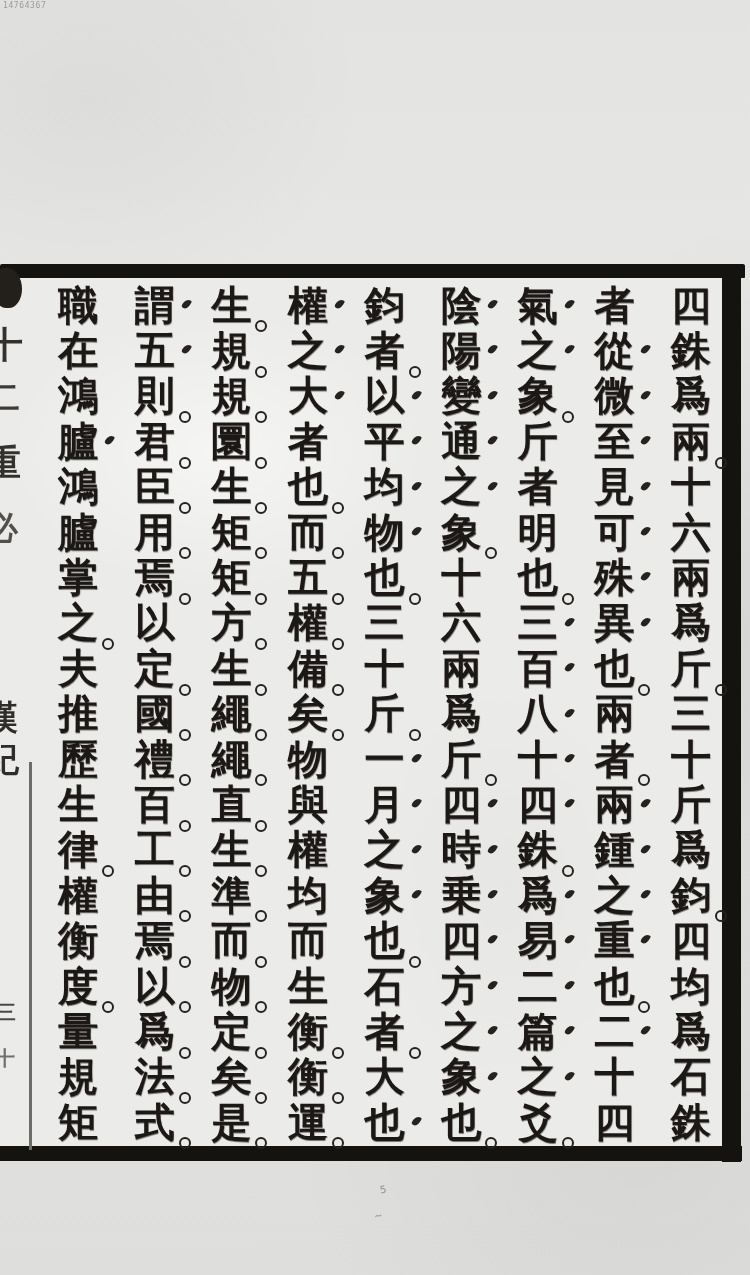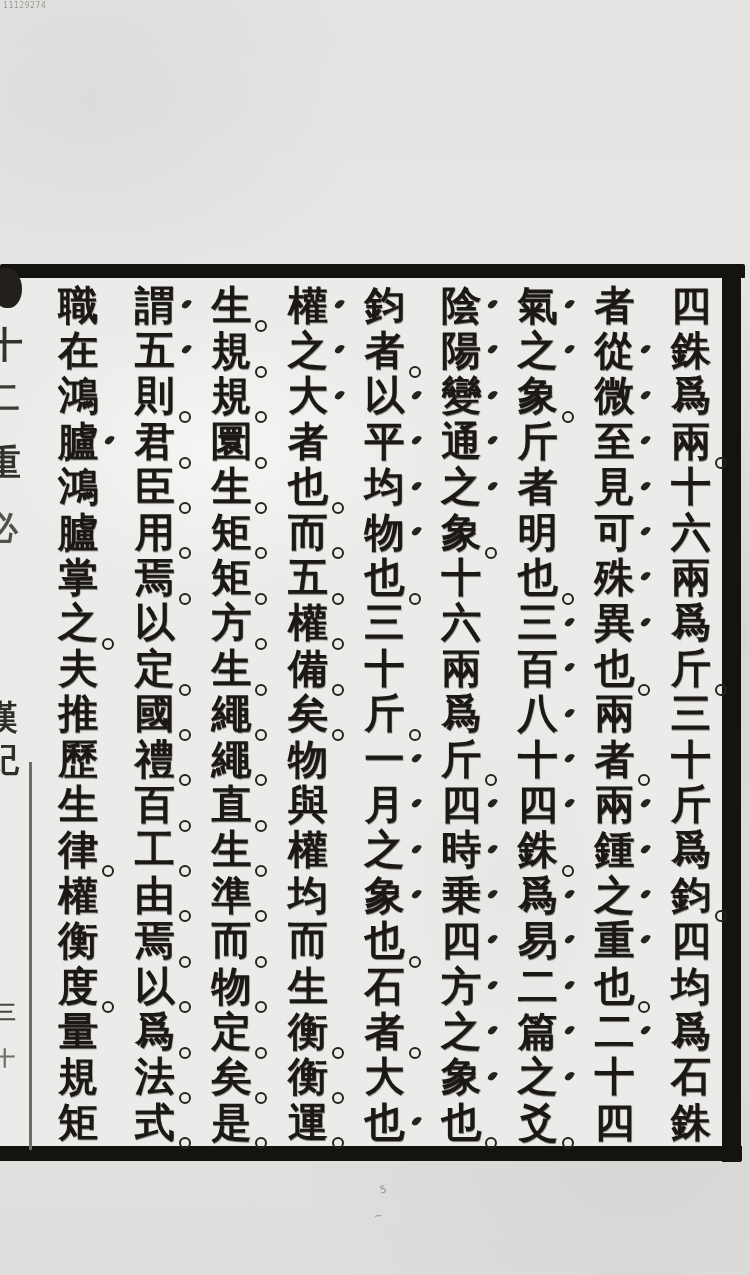--- a/index.html
+++ b/index.html
@@ -50,21 +50,21 @@
   .spine-frag{
     position:absolute;font-size:34px;font-weight:700;color:#201d19;
     line-height:1;white-space:nowrap;
   }
   .spine-blob{position:absolute;left:-6px;top:268px;width:28px;height:40px;background:#23201b;border-radius:40% 55% 50% 45%;}
   .stray{position:absolute;color:rgba(80,78,74,0.55);font-size:10px;font-family:"DejaVu Sans","Liberation Sans",sans-serif;}
 </style>
 </head>
 <body>
 
-<div class="scan-label">11129274</div>
+<div class="scan-label">14764367</div>
 
 <div class="frame-top"></div>
 <div class="frame-right"></div>
 <div class="frame-bottom"></div>
 
 <div class="text-area"></div>
 
 <div id="columns">
     <div class="col" style="left: 655px;">
       <div class="cell">四</div>

